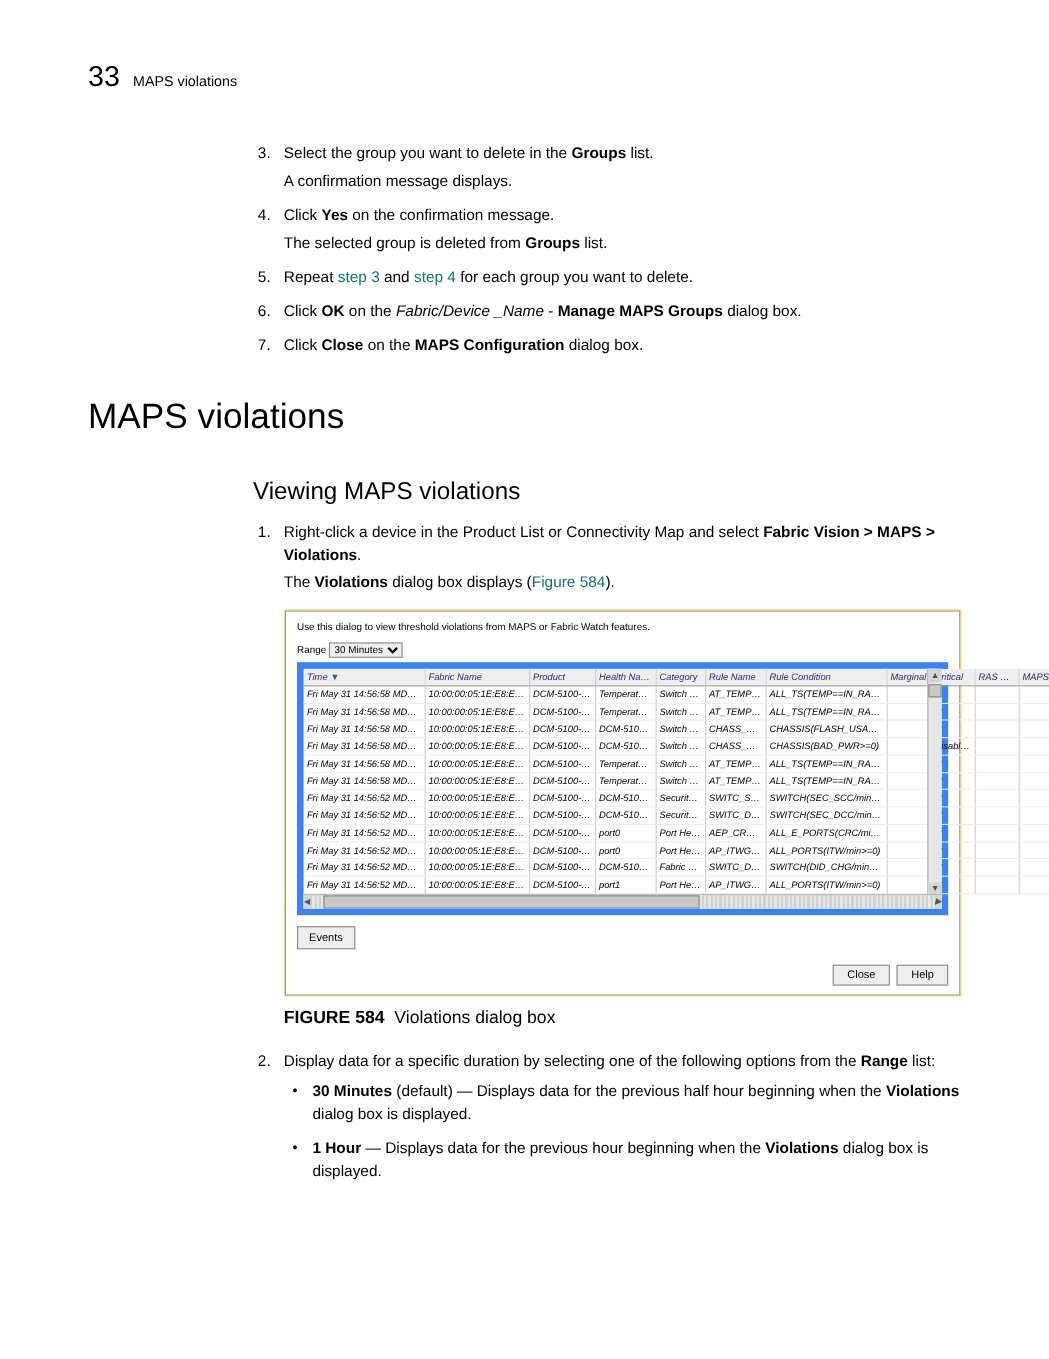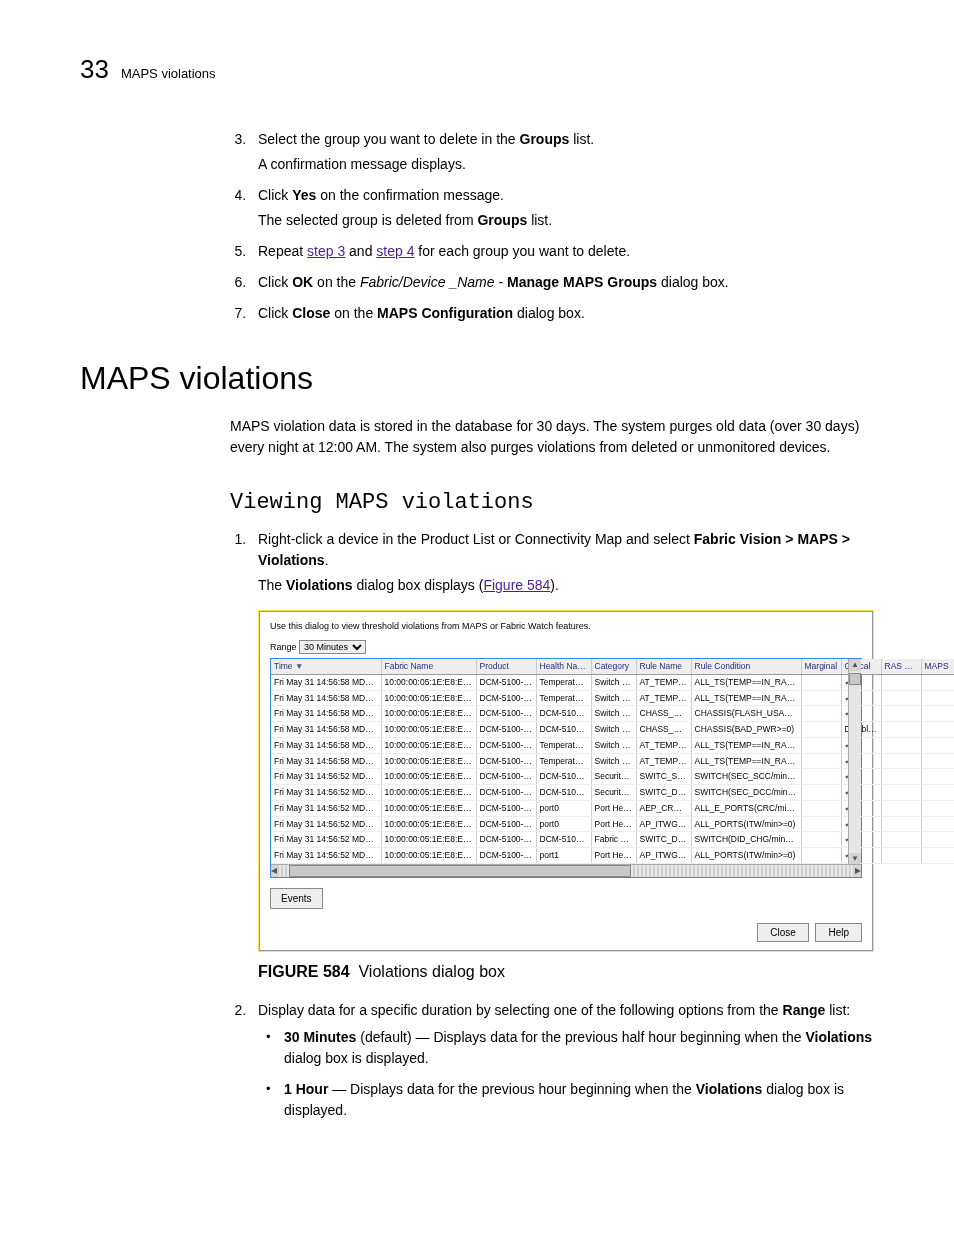--- a/index.html
+++ b/index.html
@@ -33,30 +33,30 @@
     padding-left: 20px;
     margin: 0;
   }
   ol.steps > li, ol.steps2 > li {
     margin-bottom: 10px;
     padding-left: 8px;
   }
   ol.steps > li p, ol.steps2 > li p {
     margin: 4px 0 10px 0;
   }
-  .link { color: #4c1d95; text-decoration: underline; }
+  .link { color: #0f766e; }
   b { font-weight: bold; }
   h1.section {
     font-family: Arial, Helvetica, sans-serif;
     font-weight: normal;
     font-size: 32px;
     margin: 30px 0 14px 0;
   }
   h2.subsection {
-    font-family: Liberation Mono, monospace;
+    font-family: Liberation Sans, sans-serif;
     font-weight: normal;
     font-size: 22px;
     margin: 28px 0 10px 0;
   }
   .intro { margin: 0 0 18px 0; }
   .figure {
     margin: 14px 0 8px 0;
     border: 1px solid #cccccc00;
     background: #fde047;
   }
@@ -66,22 +66,23 @@
     padding: 8px 10px 8px 10px;
     background: #fff;
   }
   .dlg-top { margin-bottom: 6px; }
   .dlg-range { margin-bottom: 4px; }
   .dlg-range select {
     font-size: 9px;
     border: 1px solid #888;
   }
   .tbl-wrap {
-    border: 1px solid #3b82f6;
+    border: 6px solid #3b82f6;
     position: relative;
+    font-style: italic;
   }
   table.v {
     border-collapse: collapse;
     width: 100%;
     table-layout: fixed;
     font-size: 8.5px;
   }
   table.v th, table.v td {
     border-right: 1px solid #ccc;
     border-bottom: 1px solid #eee;
@@ -189,21 +190,20 @@
       <li>Click <b>Yes</b> on the confirmation message.<p>The selected group is deleted from <b>Groups</b> list.</p></li>
       <li>Repeat <span class="link">step 3</span> and <span class="link">step 4</span> for each group you want to delete.</li>
       <li>Click <b>OK</b> on the <em class="it">Fabric/Device _Name</em> - <b>Manage MAPS Groups</b> dialog box.</li>
       <li>Click <b>Close</b> on the <b>MAPS Configuration</b> dialog box.</li>
     </ol>
 </div>
 
 <h1 class="section">MAPS violations</h1>
 
 <div class="content">
-  <p class="intro">MAPS violation data is stored in the database for 30 days. The system purges old data (over 30 days) every night at 12:00 AM. The system also purges violations from deleted or unmonitored devices.</p>
 
   <h2 class="subsection">Viewing MAPS violations</h2>
 
   <ol class="steps2" id="steps-b">
     <li>
       <span id="sb1-main">Right-click a device in the Product List or Connectivity Map and select <b>Fabric Vision &gt; MAPS &gt; Violations</b>.</span>
       <p id="sb1-sub">The <b>Violations</b> dialog box displays (<span class="link">Figure 584</span>).</p>
 
       <div class="figure">
         <div class="dialog">

